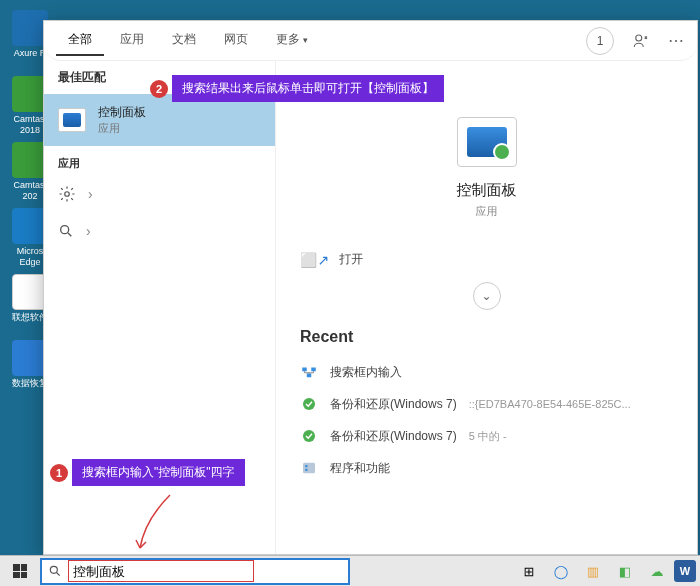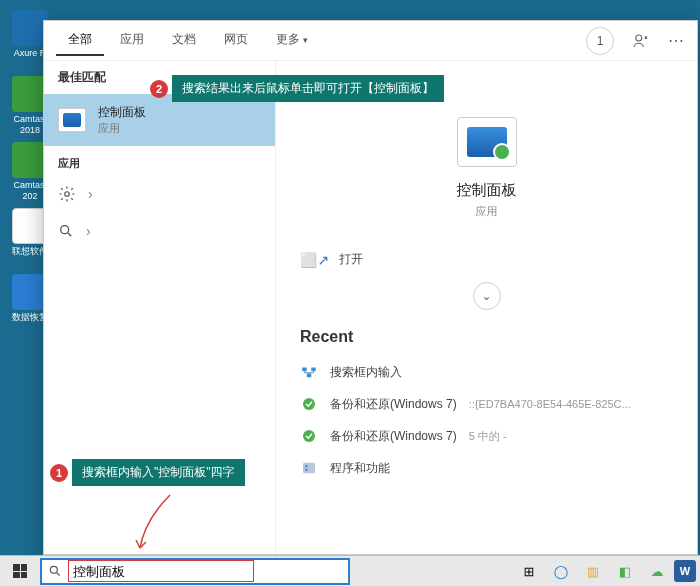--- a/index.html
+++ b/index.html
@@ -6,21 +6,21 @@
 body { width: 700px; height: 586px; overflow: hidden; position: relative; background: #1a6b8f; }
 
 
 .desktop { position: absolute; left: 0; top: 0; width: 60px; height: 555px; padding-top: 10px; }
 .desktop-icon { width: 48px; height: 48px; margin: 0 auto 18px; text-align: center; }
 .desktop-icon .ico { width: 36px; height: 36px; margin: 0 auto; border-radius: 4px; }
 .desktop-icon .lbl { font-size: 9px; color: #fff; line-height: 11px; margin-top: 2px; }
 
 
 .search-panel { position: absolute; left: 43px; top: 20px; width: 655px; height: 535px; background: #fff; border: 1px solid #ccc; box-shadow: 0 4px 20px rgba(0,0,0,0.3); display: flex; flex-direction: column; }
-.tabs { height: 40px; display: flex; align-items: center; padding: 0 12px; border-bottom: 1px solid #eee; gap: 4px; }
+.tabs { height: 40px; display: flex; align-items: center; padding: 0 12px; border-bottom: 1px solid #eee; gap: 4px; border-radius: 17px; }
 .tab { padding: 6px 12px; font-size: 12px; color: #555; cursor: pointer; border-bottom: 2px solid transparent; }
 .tab.active { border-bottom-color: #333; color: #000; font-weight: 500; }
 .tab.more::after { content: "▾"; font-size: 9px; margin-left: 3px; }
 .tabs-right { margin-left: auto; display: flex; align-items: center; gap: 18px; }
 .circle-btn { width: 28px; height: 28px; border: 1px solid #ccc; border-radius: 50%; display: flex; align-items: center; justify-content: center; font-size: 12px; color: #555; }
 .dots { font-size: 16px; color: #666; letter-spacing: 1px; }
 
 .panel-body { flex: 1; display: flex; }
 .left-col { width: 232px; border-right: 1px solid #eee; overflow: hidden; }
 .right-col { flex: 1; padding: 16px; position: relative; }
@@ -47,21 +47,21 @@
 .detail-open .open-ico { color: #2b7cd3; font-size: 14px; }
 .expand-btn { width: 28px; height: 28px; border: 1px solid #ccc; border-radius: 50%; margin: 6px auto 0; display: flex; align-items: center; justify-content: center; color: #666; font-size: 12px; }
 .recent-label { font-size: 16px; font-weight: 600; color: #333; padding: 18px 8px 10px; }
 .recent-item { display: flex; align-items: center; gap: 12px; padding: 7px 8px; font-size: 12px; color: #444; }
 .recent-item .r-ico { width: 18px; height: 18px; flex-shrink: 0; }
 .recent-item .sub { color: #999; font-size: 11px; }
 
 
 .anno { position: absolute; display: flex; align-items: center; z-index: 50; }
 .anno-badge { width: 18px; height: 18px; border-radius: 50%; background: #d63b3b; color: #fff; font-size: 11px; display: flex; align-items: center; justify-content: center; font-weight: bold; flex-shrink: 0; }
-.anno-text { background: #0f766e; color: #fff; font-size: 12px; padding: 5px 10px; margin-left: 4px; white-space: nowrap; }
+.anno-text { background: #6d28d9; color: #fff; font-size: 12px; padding: 5px 10px; margin-left: 4px; white-space: nowrap; }
 .anno1 { left: 50px; top: 459px; }
 .anno2 { left: 150px; top: 75px; }
 .arrow { position: absolute; left: 130px; top: 490px; z-index: 49; }
 
 
 .taskbar { position: absolute; left: 0; bottom: 0; width: 700px; height: 31px; background: #e8e8e8; border-top: 1px solid #bbb; display: flex; align-items: center; }
 .start-btn { width: 40px; height: 31px; display: flex; align-items: center; justify-content: center; }
 .win-logo { width: 14px; height: 14px; display: grid; grid-template: 1fr 1fr / 1fr 1fr; gap: 1px; }
 .win-logo div { background: #333; }
 .search-box { height: 27px; width: 310px; background: #fff; border: 2px solid #2b7cd3; display: flex; align-items: center; padding: 0 6px; gap: 6px; }
@@ -83,20 +83,25 @@
     </div>
   <div class="desktop-icon">
       <div class="ico" style="background:#3a9c3a"></div>
       <div class="lbl">Camtasi
 2018</div>
     </div>
   <div class="desktop-icon">
       <div class="ico" style="background:#3a9c3a"></div>
       <div class="lbl">Camtasi
 202</div>
+    </div>
+  <div class="desktop-icon">
+      <div class="ico" style="background:#1a7cc4"></div>
+      <div class="lbl">Micros
+Edge</div>
     </div>
   <div class="desktop-icon">
       <div class="ico" style="background:#fff;border:1px solid #ccc"></div>
       <div class="lbl">联想软件</div>
     </div>
   <div class="desktop-icon">
       <div class="ico" style="background:#2b7cd3"></div>
       <div class="lbl">数据恢复</div>
     </div>
 </div>

